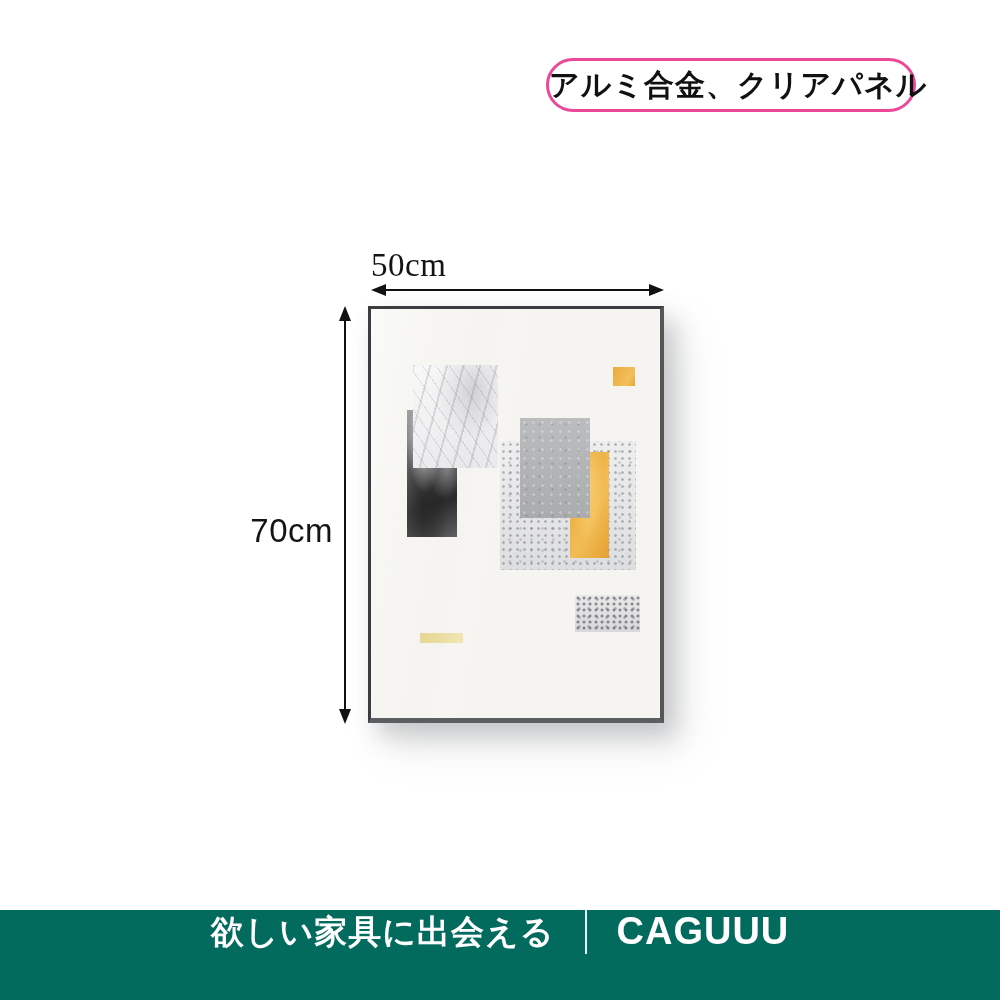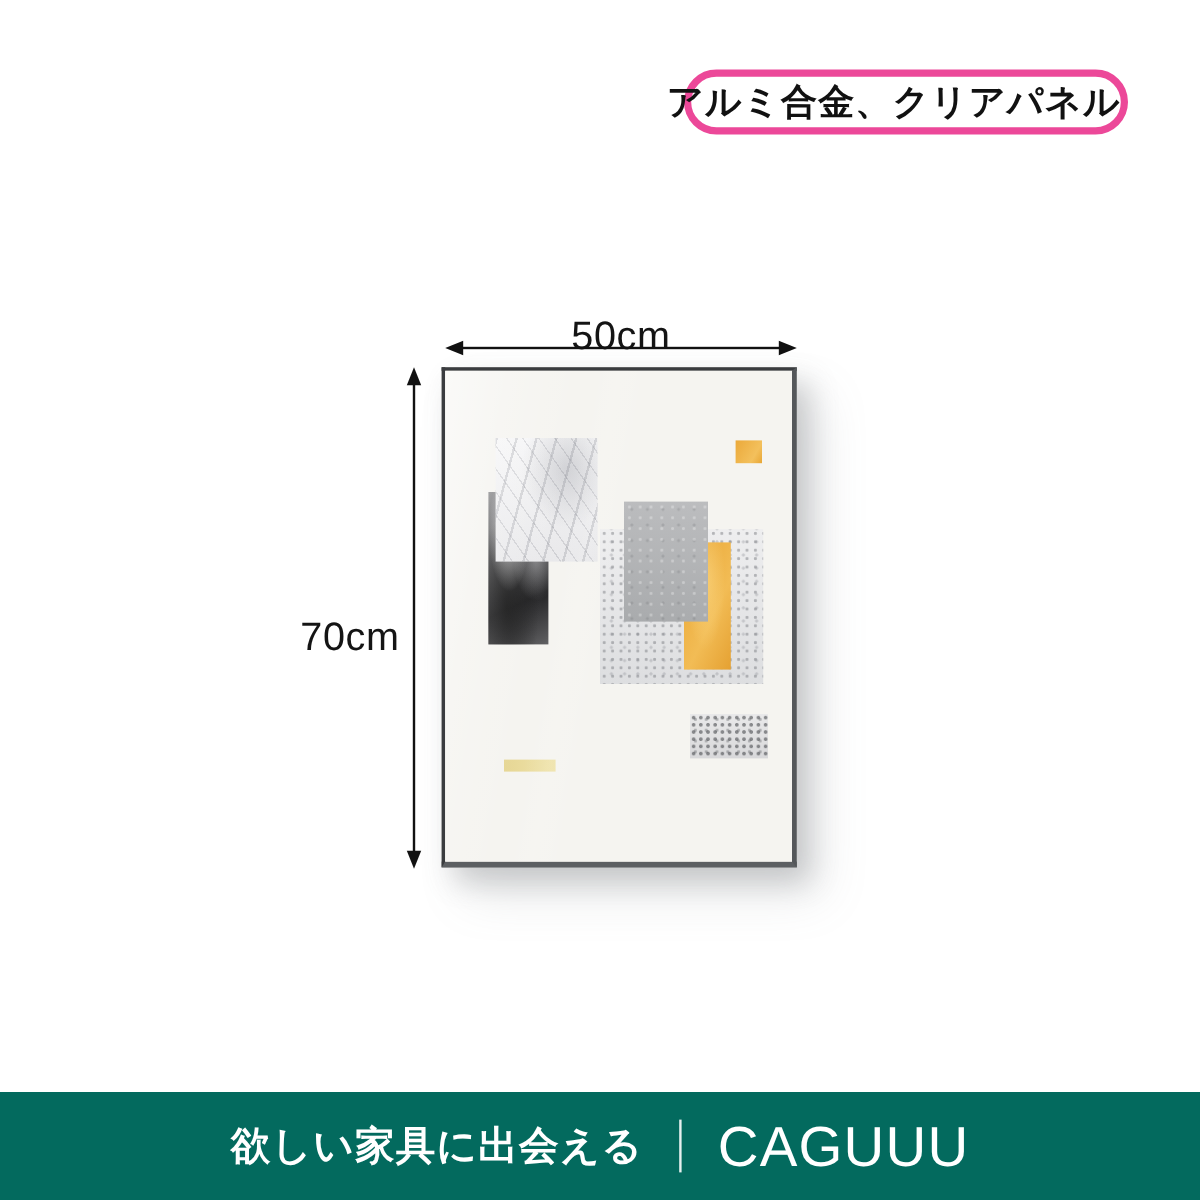--- a/index.html
+++ b/index.html
@@ -3,31 +3,31 @@
 <meta charset="utf-8">
 <style>
   html,body{margin:0;padding:0;background:#ffffff;}
   .stage{
     position:relative;width:1000px;height:1000px;background:#ffffff;overflow:hidden;
     font-family:"Liberation Sans", sans-serif;
   }
 
   
   .badge{
-    position:absolute;left:570px;top:58px;width:370px;height:54px;
-    border:6px solid #ec4899;border-radius:29px;box-sizing:border-box;
-    display:flex;align-items:center;justify-content:flex-end;background:#fff;
+    position:absolute;left:546px;top:58px;width:370px;height:54px;
+    border:3px solid #ec4899;border-radius:29px;box-sizing:border-box;
+    display:flex;align-items:center;justify-content:flex-start;background:#fff;
   }
   .badge-label{
     font-size:30px;font-weight:700;color:#111;letter-spacing:1px;white-space:nowrap;
   }
 
   
   .dim-label{color:#141414;font-size:33px;font-weight:400;letter-spacing:0.5px;}
-  .width-label{position:absolute;left:371px;top:261px;width:293px;text-align:center;}
+  .width-label{position:absolute;left:371px;top:247px;width:293px;text-align:left;font-family:Liberation Serif, serif;}
   .height-label{position:absolute;left:205px;top:512px;width:128px;text-align:right;}
 
   .arrow-h{position:absolute;left:371px;top:284px;width:293px;height:12px;}
   .arrow-h .line{position:absolute;left:7px;right:7px;top:5px;height:2px;background:#111;}
   .arrow-h .head-left{position:absolute;left:0;top:0;width:0;height:0;
     border-top:6px solid transparent;border-bottom:6px solid transparent;border-right:15px solid #111;}
   .arrow-h .head-right{position:absolute;right:0;top:0;width:0;height:0;
     border-top:6px solid transparent;border-bottom:6px solid transparent;border-left:15px solid #111;}
 
   .arrow-v{position:absolute;left:339px;top:306px;width:12px;height:418px;}
@@ -105,25 +105,25 @@
   .glass{
     position:absolute;inset:0;z-index:6;pointer-events:none;
     background:
       linear-gradient(100deg, rgba(255,255,255,0.55) 0%, rgba(255,255,255,0.18) 16%, rgba(255,255,255,0) 32%),
       linear-gradient(100deg, rgba(255,255,255,0) 34%, rgba(255,255,255,0.10) 40%, rgba(255,255,255,0) 48%);
   }
 
   
   .footer{
     position:absolute;left:0;top:910px;width:1000px;height:90px;
-    display:flex;align-items:center;justify-content:center;gap:30px;
+    display:flex;justify-content:center;gap:30px;
   }
   .footer-tagline{color:#ffffff;font-size:33px;font-weight:700;letter-spacing:1px;white-space:nowrap;}
   .footer-divider{width:2px;height:44px;background:rgba(255,255,255,0.9);}
-  .footer-brand{color:#ffffff;font-size:47px;font-weight:400;letter-spacing:1px;white-space:nowrap;}
+  .footer-brand{color:#ffffff;font-size:38px;font-weight:700;letter-spacing:1px;white-space:nowrap;}
 </style>
 </head>
 <body>
 
 <div class="stage">
 
   <div class="badge">
     <span class="badge-label">アルミ合金、クリアパネル</span>
   </div>
 

